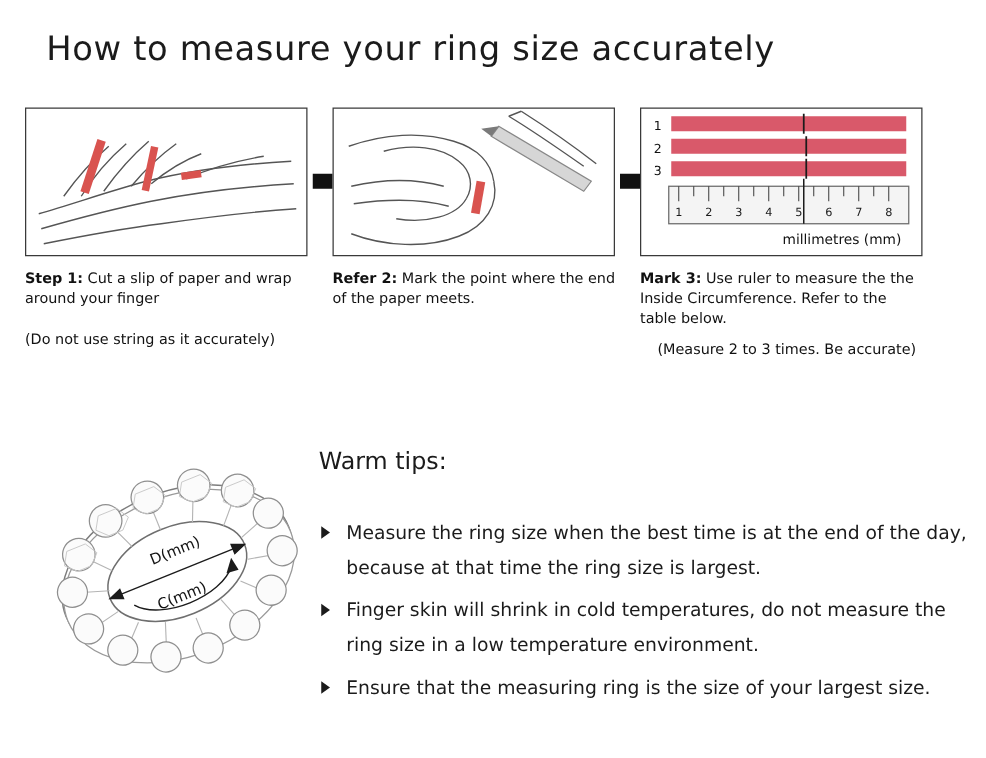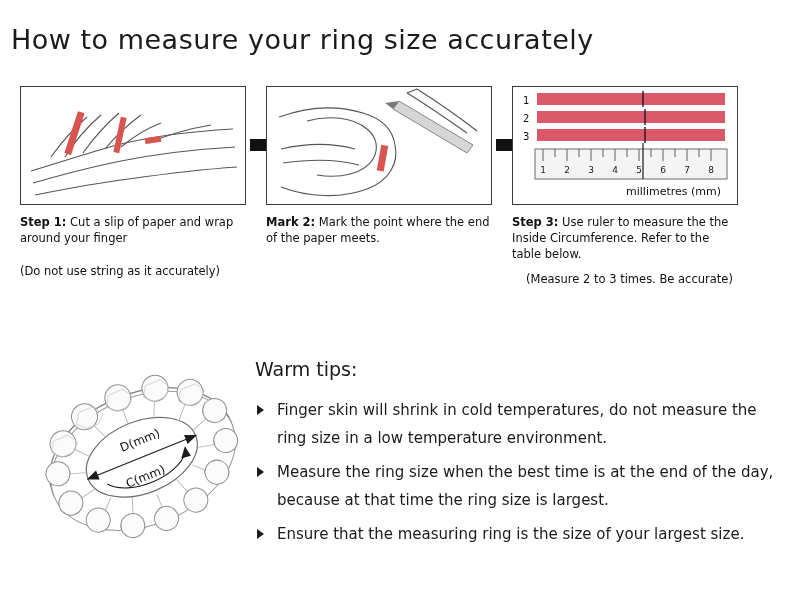--- a/index.html
+++ b/index.html
@@ -16,24 +16,24 @@
     position: relative;
   }
   .page {
     position: relative;
     width: 789px;
     height: 606px;
   }
   
   .title {
     position: absolute;
-    left: 11px;
+    left: 0;
     top: 24px;
     width: 657px;
-    text-align: left;
+    text-align: center;
     font-size: 27px;
     letter-spacing: 0.5px;
     color: #1b1b1b;
     font-family: "DejaVu Sans", sans-serif;
   }
   
   .steps {
     position: absolute;
     left: 18px;
     top: 86px;
@@ -93,21 +93,21 @@
   }
   .tips {
     position: absolute;
     left: 255px;
     top: 358px;
     width: 520px;
   }
   .tips-head {
     font-size: 19px;
     color: #1b1b1b;
-    margin-bottom: 16px;
+    margin-bottom: 32px;
   }
   .tip {
     position: relative;
     padding-left: 22px;
     font-size: 15px;
     line-height: 28px;
     color: #1b1b1b;
     margin-bottom: 6px;
   }
   .tip .bullet {
@@ -179,21 +179,21 @@
             <path d="M140 6 L 150 2"></path>
           </g>
           <g fill="none" stroke="#888" stroke-width="1">
             <path d="M126 22 L 200 66 L 206 58 L 132 14 Z" fill="#d6d6d6"></path>
           </g>
           <polygon points="126,22 132,14 118,16" fill="#7a7a7a"></polygon>
           <rect x="112" y="58" width="7" height="26" transform="rotate(10 115 71)" fill="#d9534f"></rect>
         </svg>
       </div>
       <div class="caption">
-        <b>Mark 2:</b><span> Mark the point where the end of the paper meets.</span>
+        <b>Refer 2:</b><span> Mark the point where the end of the paper meets.</span>
       </div>
       <div class="note"></div>
     </div>
 
     <div class="arrow arrow-2">
       <svg width="40" height="26" viewBox="0 0 40 26">
         <polygon points="0,7 22,7 22,0 40,13 22,26 22,19 0,19" fill="#111"></polygon>
       </svg>
     </div>
 
@@ -241,21 +241,21 @@
             <text x="126" y="86">5</text>
             <text x="150" y="86">6</text>
             <text x="174" y="86">7</text>
             <text x="198" y="86">8</text>
           </g>
           <line x1="130" y1="56" x2="130" y2="92" stroke="#1b1b1b" stroke-width="1.2"></line>
           <text x="113" y="108" font-family="DejaVu Sans" font-size="11" fill="#111">millimetres (mm)</text>
         </svg>
       </div>
       <div class="caption">
-        <b>Step 3:</b><span> Use ruler to measure the the Inside Circumference. Refer to the table below.</span>
+        <b>Mark 3:</b><span> Use ruler to measure the the Inside Circumference. Refer to the table below.</span>
       </div>
       <div class="note note-3">(Measure 2 to 3 times. Be accurate)</div>
     </div>
 
   </div>
 
   <div class="ring-art">
     <svg width="230" height="215" viewBox="0 0 230 215">
       <g transform="rotate(-22 115 105)">
 
@@ -320,25 +320,25 @@
       <text x="92" y="100" transform="rotate(-22 92 100)" font-family="DejaVu Sans" font-size="12" fill="#111">D(mm)</text>
       <text x="98" y="136" transform="rotate(-22 98 136)" font-family="DejaVu Sans" font-size="12" fill="#111">C(mm)</text>
     </svg>
   </div>
 
   <div class="tips">
     <div class="tips-head">Warm tips:</div>
 
     <div class="tip">
       <span class="bullet"></span>
-      <span>Finger skin will shrink in cold temperatures, do not measure the ring size in a low temperature environment.</span>
+      <span>Measure the ring size when the best time is at the end of the day, because at that time the ring size is largest.</span>
     </div>
     <div class="tip">
       <span class="bullet"></span>
-      <span>Measure the ring size when the best time is at the end of the day, because at that time the ring size is largest.</span>
+      <span>Finger skin will shrink in cold temperatures, do not measure the ring size in a low temperature environment.</span>
     </div>
     <div class="tip">
       <span class="bullet"></span>
       <span>Ensure that the measuring ring is the size of your largest size.</span>
     </div>
   </div>
 
 </div>
 
 </body></html>

